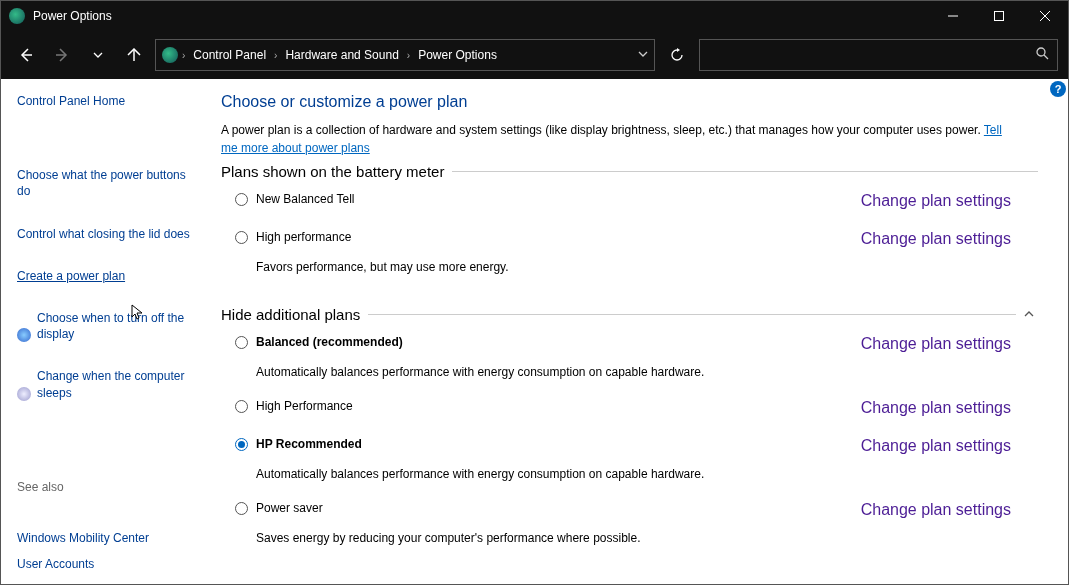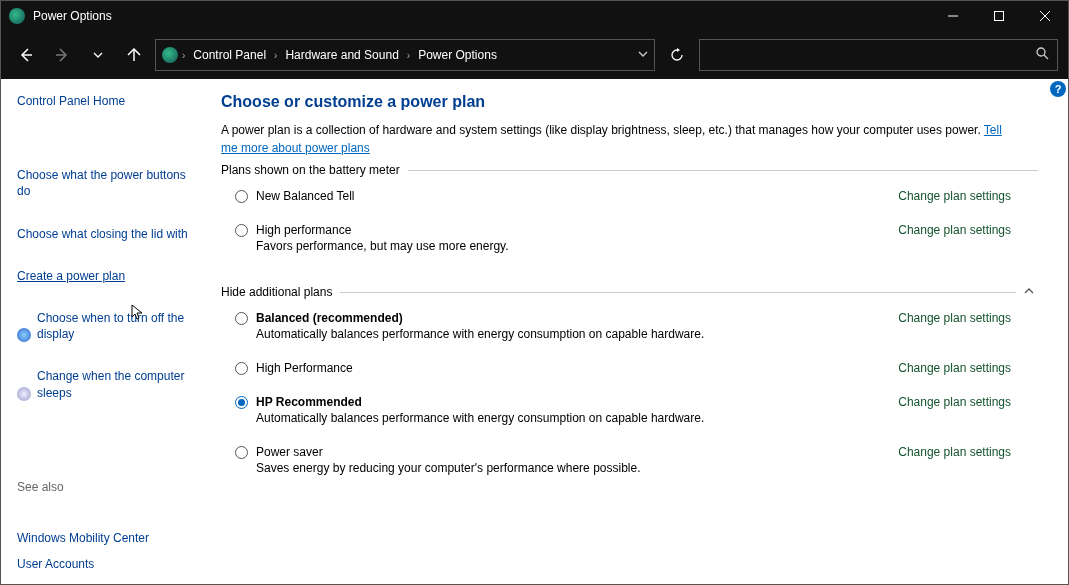--- a/index.html
+++ b/index.html
@@ -127,35 +127,35 @@
   .sidebar .seealso-block a { margin-top: 10px; }
 
   .main {
     flex: 1;
     padding: 14px 30px 14px 10px;
     position: relative;
   }
   .main h1 {
     color: #003e92;
     font-size: 16px;
-    font-weight: 700;
+    font-weight: 400;
     margin-bottom: 10px;
   }
   .main p.intro {
     color: #000;
     font-size: 12px;
     line-height: 1.5;
     margin-bottom: 2px;
     max-width: 790px;
   }
   .main p.intro a { color: #0067c0; text-decoration: underline; }
 
   .section-header {
     display:flex; align-items:center;
-    font-size:12px; color:#000;
+    font-size:15px; color:#000;
     margin: 6px 0 8px 0;
   }
   .section-header .line { flex:1; height:1px; background:#ccc; margin-left:8px; }
   .section-header .chev-up { color:#555; font-size:11px; padding-left:8px; padding-right:4px; }
 
   .plan {
     display: flex;
     align-items: flex-start;
     padding: 4px 0 2px 14px;
     max-width: 790px;
@@ -166,23 +166,23 @@
     background:#fff;
   }
   .plan .radio.checked { border-color:#0067c0; }
   .plan .radio.checked::after {
     content:""; position:absolute; top:2px;left:2px;
     width:7px;height:7px;border-radius:50%;background:#0067c0;
   }
   .plan .plan-body { flex:1; }
   .plan .plan-name { font-size:12px; color:#000; }
   .plan .plan-name.bold { font-weight:600; }
-  .plan .plan-desc { font-size:12px; color:#000; margin-top:2px; }
+  .plan .plan-desc { font-size:12px; color:#000; margin-top:16px; }
   .plan .plan-link {
-    color:#14532d; font-size:12px; text-decoration:none;
+    color:#4c1d95; font-size:16px; text-decoration:none;
     white-space:nowrap; margin-left:20px;
   }
   .plan-row { margin-bottom: 14px; }
 
   .help-badge {
     position:absolute; top:2px; right:2px;
     width:16px;height:16px;border-radius:50%;
     background:#0067c0;color:#fff;
     font-size:11px;font-weight:bold;
     display:flex;align-items:center;justify-content:center;
@@ -279,21 +279,21 @@
   </div>
 </div>
 
 <div class="content">
   <div class="help-badge">?</div>
 
   <div class="sidebar">
     <a href="#">Control Panel Home</a>
     <div style="height:6px"></div>
     <a href="#">Choose what the power buttons do</a>
-    <a href="#">Choose what closing the lid with</a>
+    <a href="#">Control what closing the lid does</a>
     <a href="#" class="underline">Create a power plan</a>
     <div class="icon-row">
       <span class="side-icon"></span>
       <a href="#">Choose when to turn off the display</a>
     </div>
     <div class="icon-row">
       <span class="side-icon" style="background:radial-gradient(circle,#eef,#99c)"></span>
       <a href="#">Change when the computer sleeps</a>
     </div>
 

